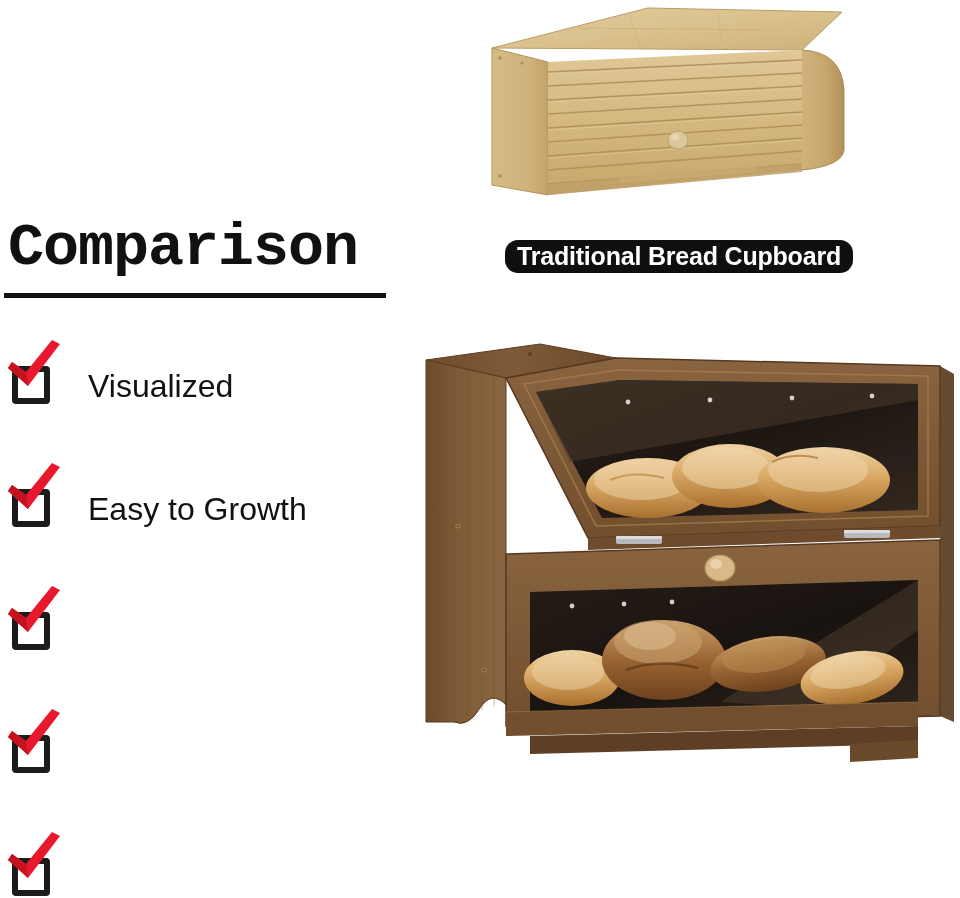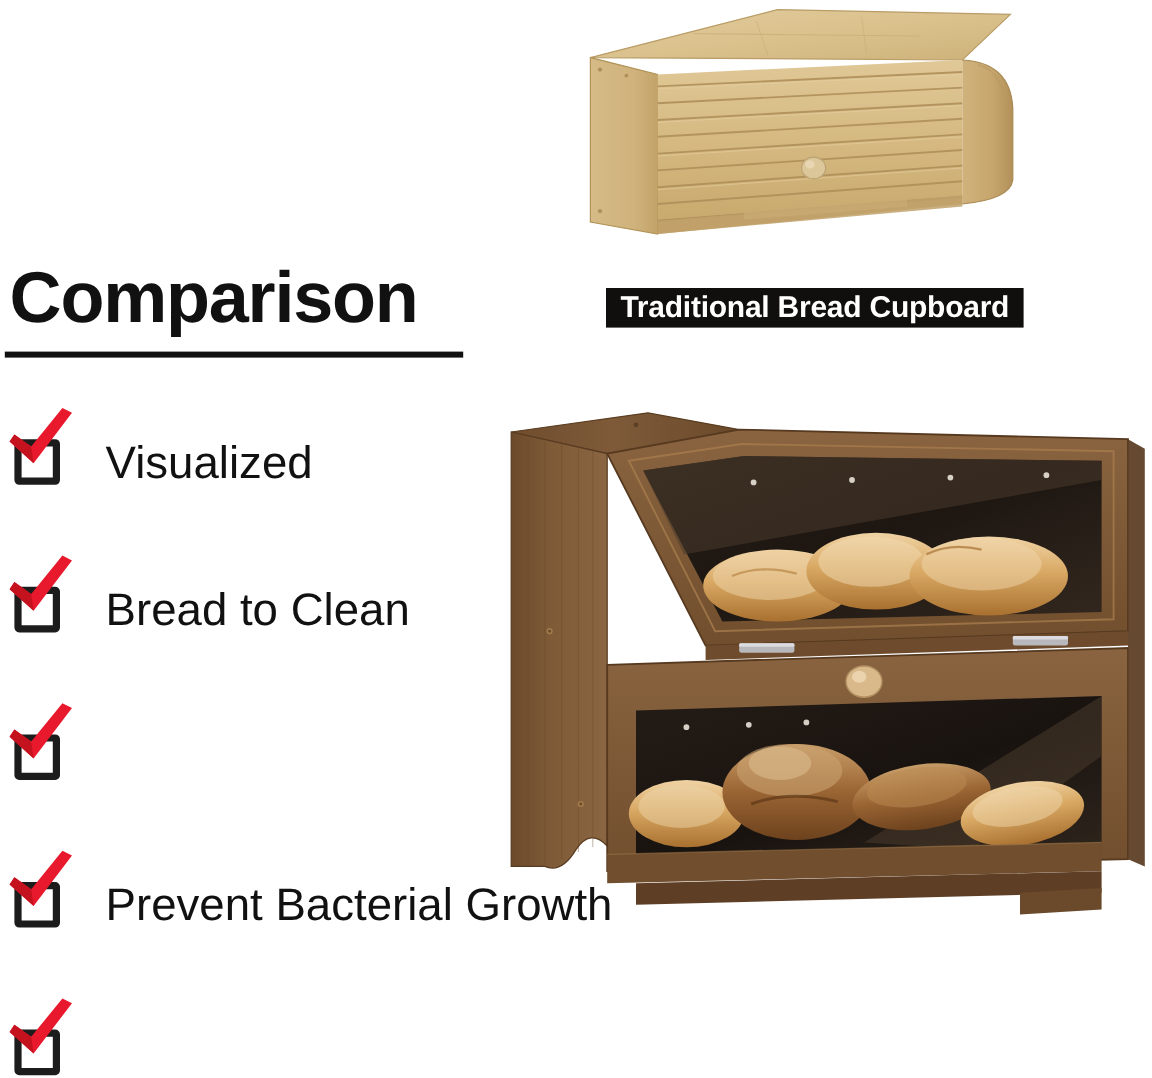--- a/index.html
+++ b/index.html
@@ -18,20 +18,21 @@
   
   .headline {
     position: absolute;
     left: 8px;
     top: 218px;
     font-size: 60px;
     font-weight: bold;
     letter-spacing: -1px;
     color: #111111;
     line-height: 1;
+    font-family: Liberation Mono, monospace;
   }
   .headline-rule {
     position: absolute;
     left: 4px;
     top: 293px;
     width: 382px;
     height: 5px;
     background: #111111;
   }
 
@@ -59,35 +60,35 @@
     width: 56px;
     height: 52px;
     overflow: visible;
     pointer-events: none;
   }
 
   .feature-label {
     position: absolute;
     left: 88px;
     top: 26px;
-    font-size: 38px;
+    font-size: 32px;
     color: #111111;
     line-height: 40px;
     white-space: nowrap;
   }
 
   
   .badge {
     position: absolute;
     left: 505px;
     top: 240px;
     height: 33px;
     padding: 0 12px;
     background: #100f0d;
-    border-radius: 0;
+    border-radius: 13px;
     color: #ffffff;
     font-size: 25px;
     font-weight: bold;
     line-height: 33px;
     white-space: nowrap;
     letter-spacing: -0.2px;
   }
 
   
   .product-top {
@@ -125,38 +126,37 @@
       </svg>
       <div class="feature-label">Visualized</div>
     </div>
 
     <div class="feature-row">
       <div class="checkbox"></div>
       <svg class="checkmark" viewBox="0 0 56 52">
         <path d="M2 26 L6 20 L20 30 L46 -2 L54 2 L22 44 Z" fill="#e8192c"></path>
         <path d="M2 26 L6 20 L20 30 L22 44 Z" fill="#c4121f"></path>
       </svg>
-      <div class="feature-label">Bread to Clean</div>
-    </div>
-
-    <div class="feature-row">
-      <div class="checkbox"></div>
-      <svg class="checkmark" viewBox="0 0 56 52">
-        <path d="M2 26 L6 20 L20 30 L46 -2 L54 2 L22 44 Z" fill="#e8192c"></path>
-        <path d="M2 26 L6 20 L20 30 L22 44 Z" fill="#c4121f"></path>
-      </svg>
-    </div>
-
-    <div class="feature-row">
-      <div class="checkbox"></div>
-      <svg class="checkmark" viewBox="0 0 56 52">
-        <path d="M2 26 L6 20 L20 30 L46 -2 L54 2 L22 44 Z" fill="#e8192c"></path>
-        <path d="M2 26 L6 20 L20 30 L22 44 Z" fill="#c4121f"></path>
-      </svg>
-      <div class="feature-label">Prevent Bacterial Growth</div>
+      <div class="feature-label">Easy to Growth</div>
+    </div>
+
+    <div class="feature-row">
+      <div class="checkbox"></div>
+      <svg class="checkmark" viewBox="0 0 56 52">
+        <path d="M2 26 L6 20 L20 30 L46 -2 L54 2 L22 44 Z" fill="#e8192c"></path>
+        <path d="M2 26 L6 20 L20 30 L22 44 Z" fill="#c4121f"></path>
+      </svg>
+    </div>
+
+    <div class="feature-row">
+      <div class="checkbox"></div>
+      <svg class="checkmark" viewBox="0 0 56 52">
+        <path d="M2 26 L6 20 L20 30 L46 -2 L54 2 L22 44 Z" fill="#e8192c"></path>
+        <path d="M2 26 L6 20 L20 30 L22 44 Z" fill="#c4121f"></path>
+      </svg>
     </div>
 
     <div class="feature-row">
       <div class="checkbox"></div>
       <svg class="checkmark" viewBox="0 0 56 52">
         <path d="M2 26 L6 20 L20 30 L46 -2 L54 2 L22 44 Z" fill="#e8192c"></path>
         <path d="M2 26 L6 20 L20 30 L22 44 Z" fill="#c4121f"></path>
       </svg>
     </div>
 

